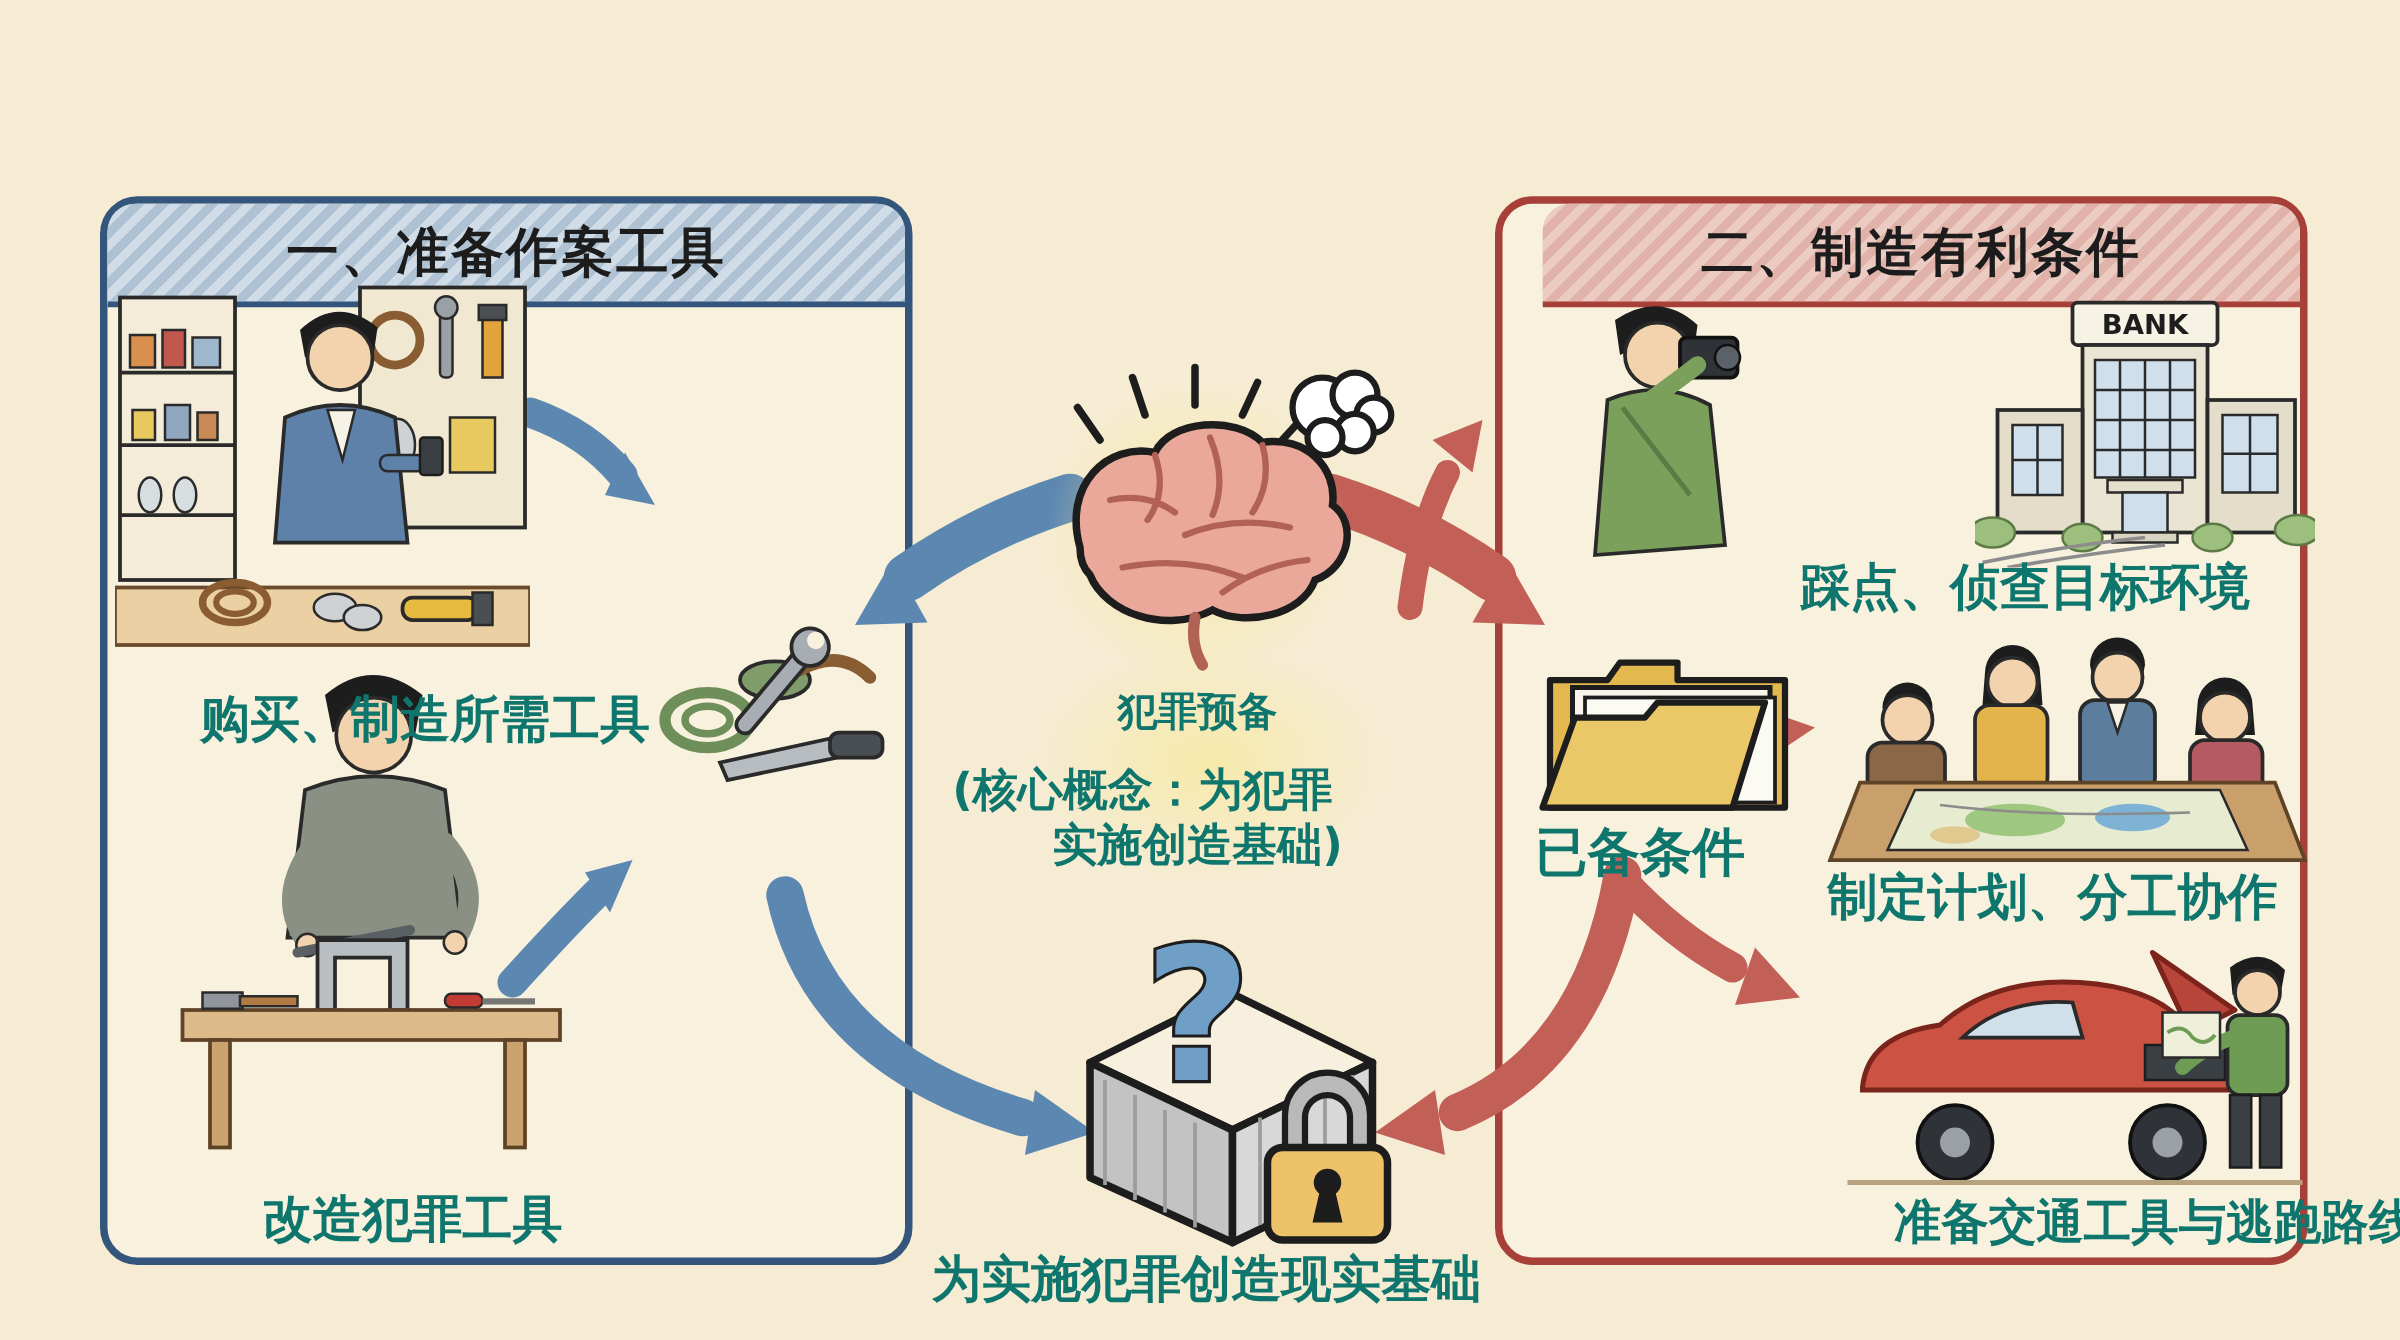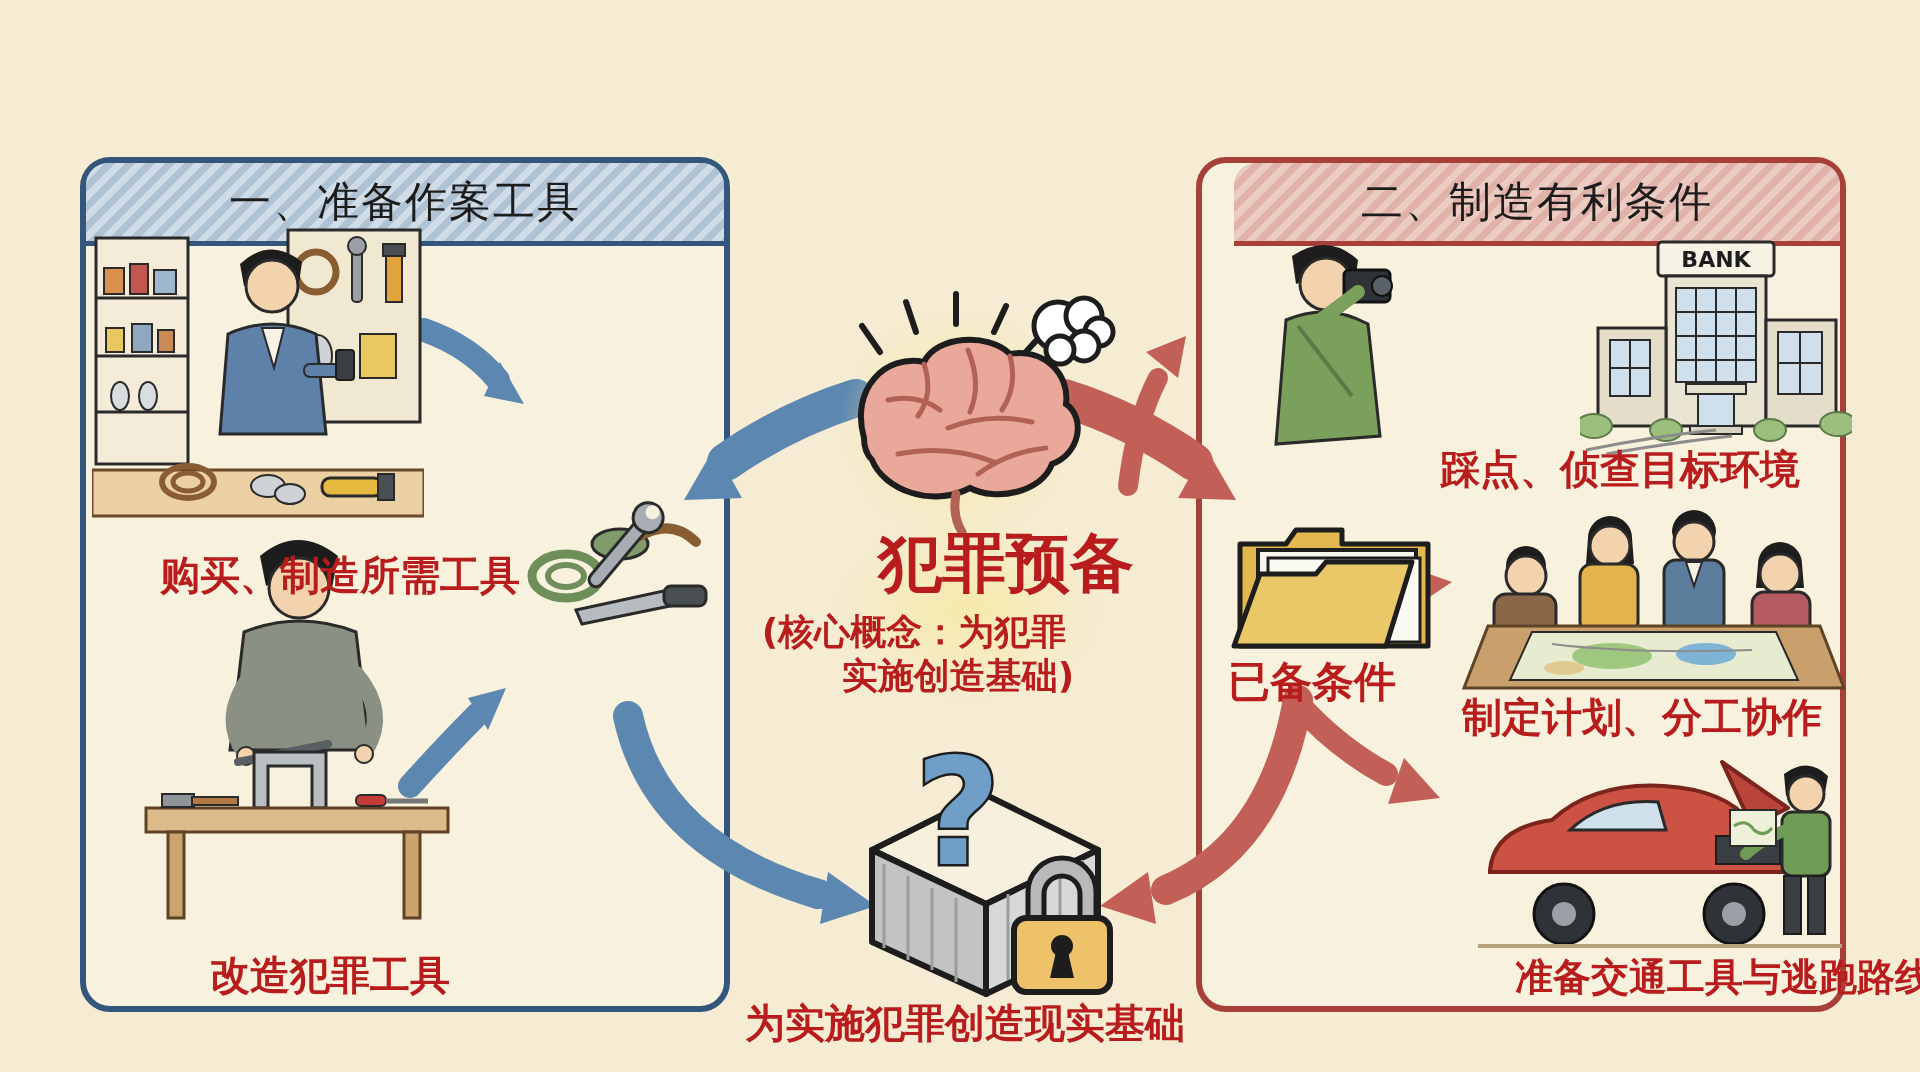--- a/index.html
+++ b/index.html
@@ -16,35 +16,35 @@
   }
   .panel{
     position:absolute; top:157px; width:650px; height:855px;
     border-radius:30px; background:#f8f1dd; box-sizing:border-box;
   }
   .panel.left{ left:80px; border:6px solid #35567c;}
   .panel.right{ left:1196px; border:6px solid #a8403a;}
   .panel-header{
     position:absolute; top:0; left:0; right:0; height:78px;
     display:flex; align-items:center; justify-content:center;
-    font-size:42px; font-weight:normal; letter-spacing:2px;
+    font-size:42px; font-weight:bold; letter-spacing:2px;
     border-top-left-radius:22px; border-top-right-radius:22px;
   }
   .panel.left .panel-header{
     background:repeating-linear-gradient(135deg, rgba(74,111,150,0.30) 0 7px, rgba(74,111,150,0.08) 7px 14px), #dbe6ee;
     border-bottom:5px solid #35567c;
   }
   .panel.right .panel-header{
     background:repeating-linear-gradient(135deg, rgba(190,90,80,0.30) 0 7px, rgba(190,90,80,0.10) 7px 14px), #f0d8cf;
     border-bottom:5px solid #a8403a;
     margin-left:32px;
   }
   .label{
     position:absolute; transform:translateX(-50%);
-    font-weight:bold; white-space:nowrap; text-align:center; color:#b91c1c;
+    font-weight:bold; white-space:nowrap; text-align:center; color:#0f766e;
   }
   .concept-glow{
     position:absolute; left:828px; top:515px; width:280px; height:190px;
     background:radial-gradient(ellipse at center, rgba(248,233,160,0.8) 0%, rgba(248,233,160,0) 70%);
   }
   svg{display:block;}
   .overlay{position:absolute; left:0; top:0; pointer-events:none;}
 </style>
 </head>
 <body>
@@ -334,21 +334,21 @@
     <path d="M314,112 q-26,10 -40,24" stroke="#6f9c55" stroke-width="12" fill="none" stroke-linecap="round"></path>
     <rect x="258" y="92" width="46" height="36" fill="#eef0da" stroke="#2a2a2a" stroke-width="2"></rect>
     <path d="M262,108 q12,-8 20,4 q10,8 18,-2" stroke="#6f9c55" stroke-width="3" fill="none"></path>
     <rect x="312" y="158" width="17" height="58" fill="#3a3f44" stroke="#1d1d1d" stroke-width="2"></rect>
     <rect x="336" y="158" width="17" height="58" fill="#3a3f44" stroke="#1d1d1d" stroke-width="2"></rect>
   </svg>
 
   <div class="label" style="left:340px; top:548px; font-size:40px;">购买、制造所需工具</div>
   <div class="label" style="left:330px; top:948px; font-size:40px;">改造犯罪工具</div>
 
-  <div class="label" style="left:958px; top:520px; font-size:64px;margin-left:48px;">犯罪预备</div>
+  <div class="label" style="left:958px; top:548px; font-size:32px;">犯罪预备</div>
   <div class="label" style="left:914px; top:608px; font-size:36px;">(核心概念：为犯罪</div>
   <div class="label" style="left:958px; top:652px; font-size:36px;">实施创造基础)</div>
   <div class="label" style="left:965px; top:996px; font-size:40px;">为实施犯罪创造现实基础</div>
 
   <div class="label" style="left:1620px; top:442px; font-size:40px;">踩点、侦查目标环境</div>
   <div class="label" style="left:1312px; top:654px; font-size:42px;">已备条件</div>
   <div class="label" style="left:1642px; top:690px; font-size:40px;">制定计划、分工协作</div>
   <div class="label" style="left:1724px; top:952px; font-size:38px;">准备交通工具与逃跑路线</div>
 
 </div>

